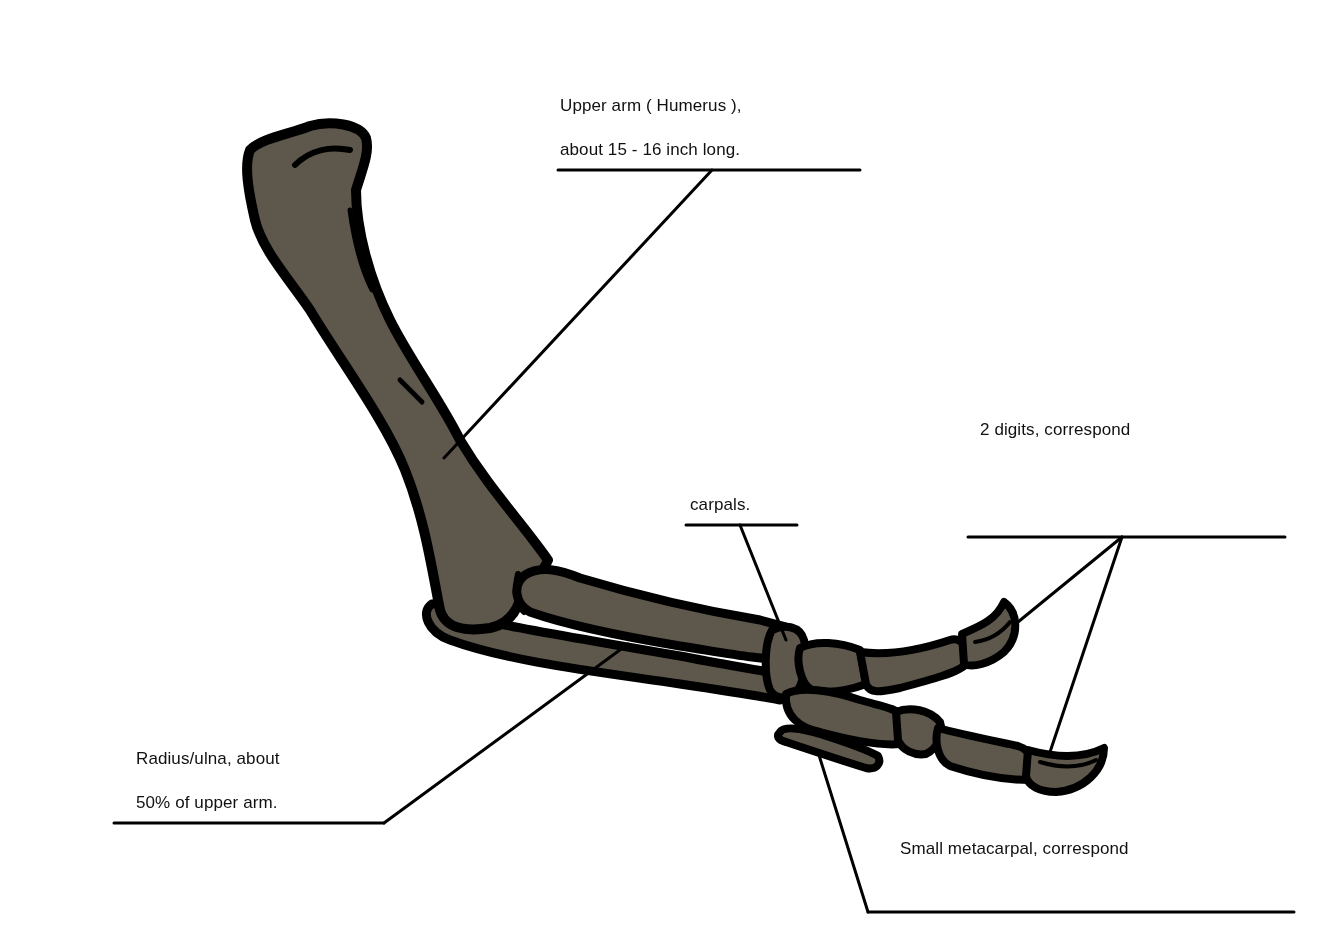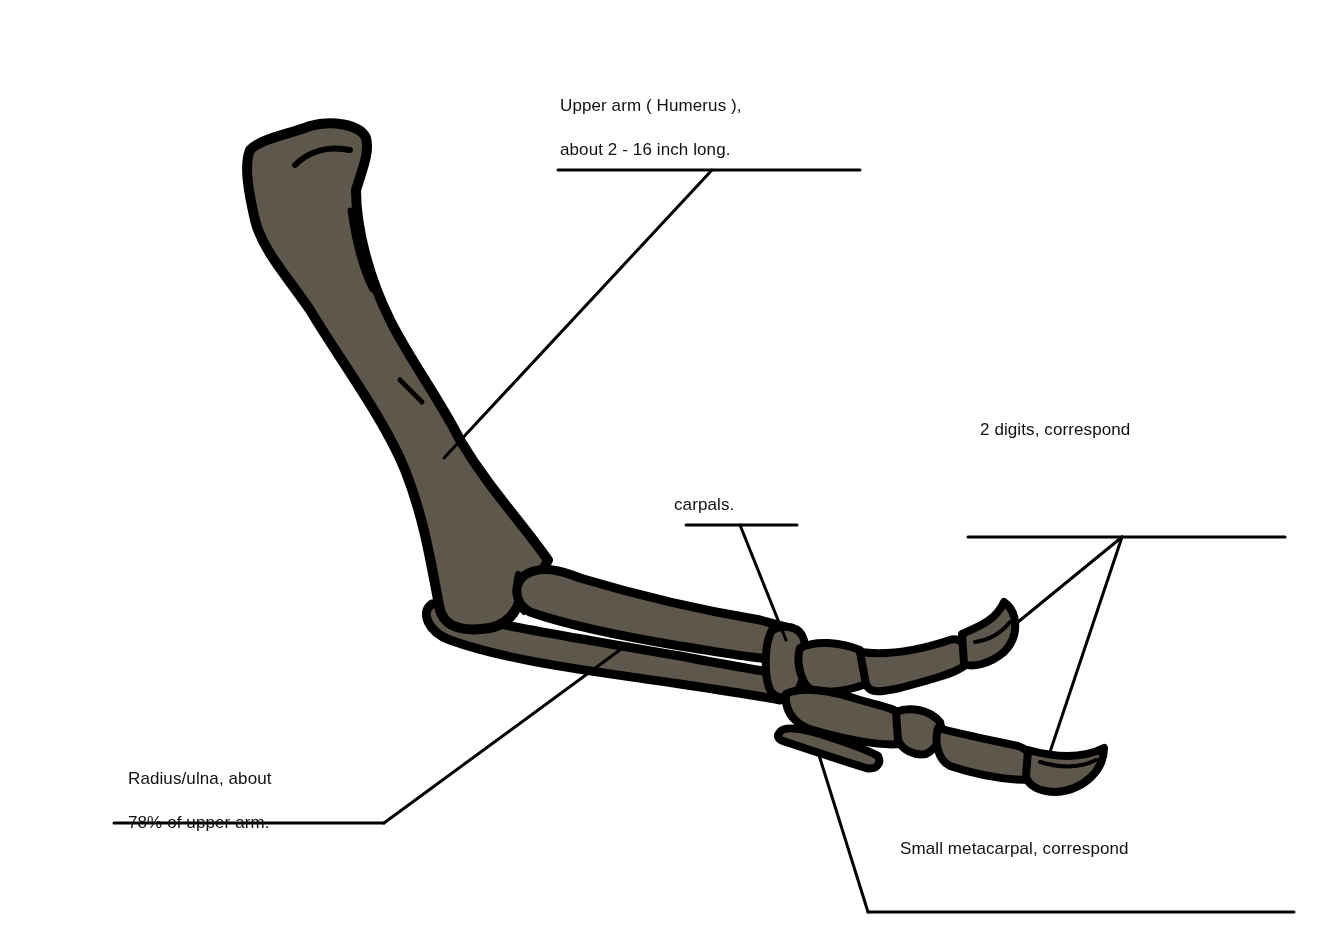--- a/index.html
+++ b/index.html
@@ -65,31 +65,31 @@
     <line x1="114" y1="823" x2="384" y2="823"></line>
     <line x1="384" y1="823" x2="628" y2="644"></line>
 
     <line x1="868" y1="912" x2="1294" y2="912"></line>
     <line x1="868" y1="912" x2="818" y2="752"></line>
   </g>
 </svg>
 
 <div class="label" style="left:560px; top:84px;">
   <div>Upper arm ( Humerus ),</div>
-  <div>about 2 - 16 inch long.</div>
+  <div>about 15 - 16 inch long.</div>
 </div>
 
 <div class="label" style="left:980px; top:408px;">
   <div>2 digits, correspond</div>
 </div>
 
-<div class="label" style="left:674px; top:483px;">
+<div class="label" style="left:690px; top:483px;">
   <div>carpals.</div>
 </div>
 
-<div class="label" style="left:128px; top:737px;margin-top:20px;">
+<div class="label" style="left:136px; top:737px;">
   <div>Radius/ulna, about</div>
-  <div>78% of upper arm.</div>
+  <div>50% of upper arm.</div>
 </div>
 
 <div class="label" style="left:900px; top:827px;">
   <div>Small metacarpal, correspond</div>
 </div>
 
 </body></html>

